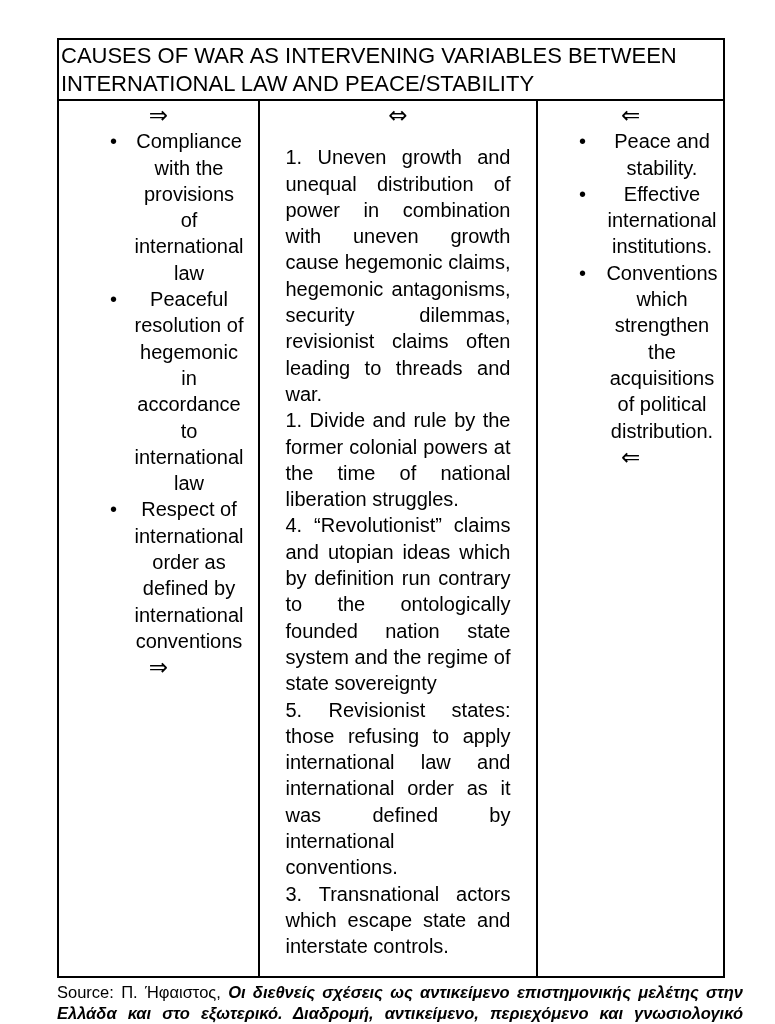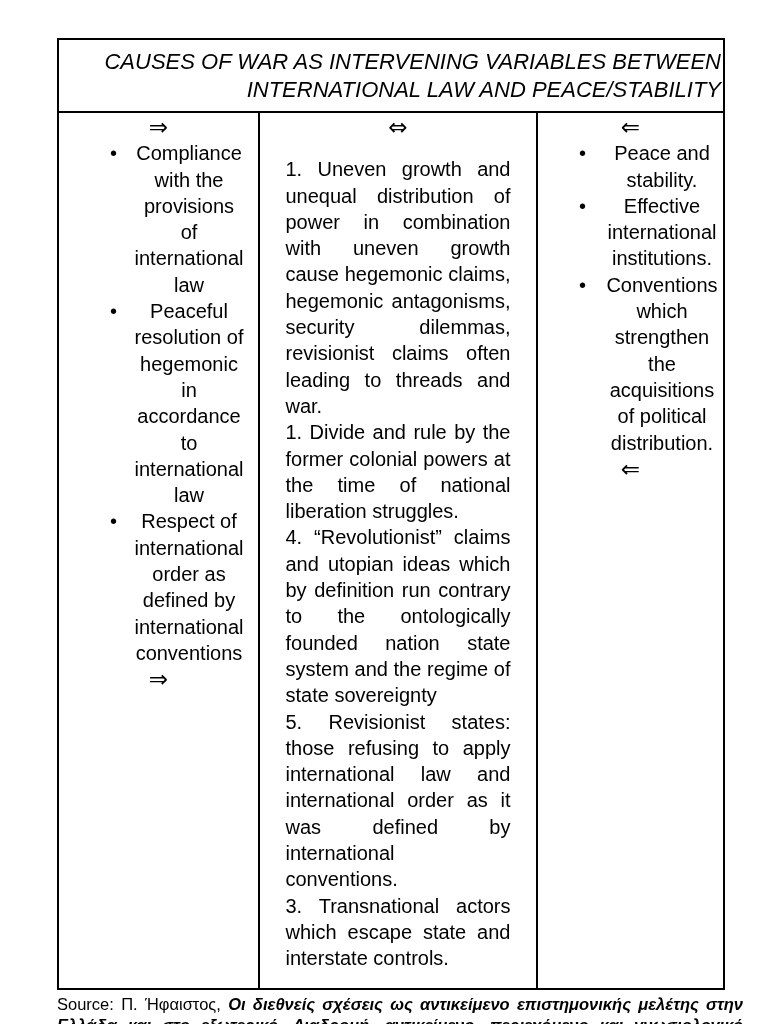--- a/index.html
+++ b/index.html
@@ -4,22 +4,22 @@
 <style>
   html,body { margin:0; padding:0; background:#ffffff; }
   body { width:775px; height:1024px; color:#000000;
          font-family:"Liberation Sans","DejaVu Sans",sans-serif; }
   .sheet { box-sizing:border-box; width:775px; height:1024px;
            padding:38px 0 0 57px; background:#ffffff; overflow:hidden; }
 
   table.grid { border-collapse:collapse; table-layout:fixed; width:666px; }
   table.grid td { border:2px solid #000000; overflow:hidden; }
 
-  td.title-cell { height:55px; padding:8px 2px; text-align:right; vertical-align:middle;
-                  font-size:22px; line-height:27.5px;font-style:italic; }
+  td.title-cell { height:55px; padding:2px 2px; text-align:left; vertical-align:middle;
+                  font-size:22px; line-height:27.5px; }
 
   tr.body-row td { height:838px; vertical-align:top; padding:1px 0 0 0;
                    font-size:20px; line-height:26.3px; }
 
   .arrow { text-align:center; font-size:23px; line-height:26.3px;
            font-family:"DejaVu Sans",sans-serif; }
 
   .bullet-item { position:relative; text-align:center; }
   td.col-left  .bullet-item { margin-left:75px; width:110px; }
   td.col-right .bullet-item { margin-left:65px; width:118px; }

